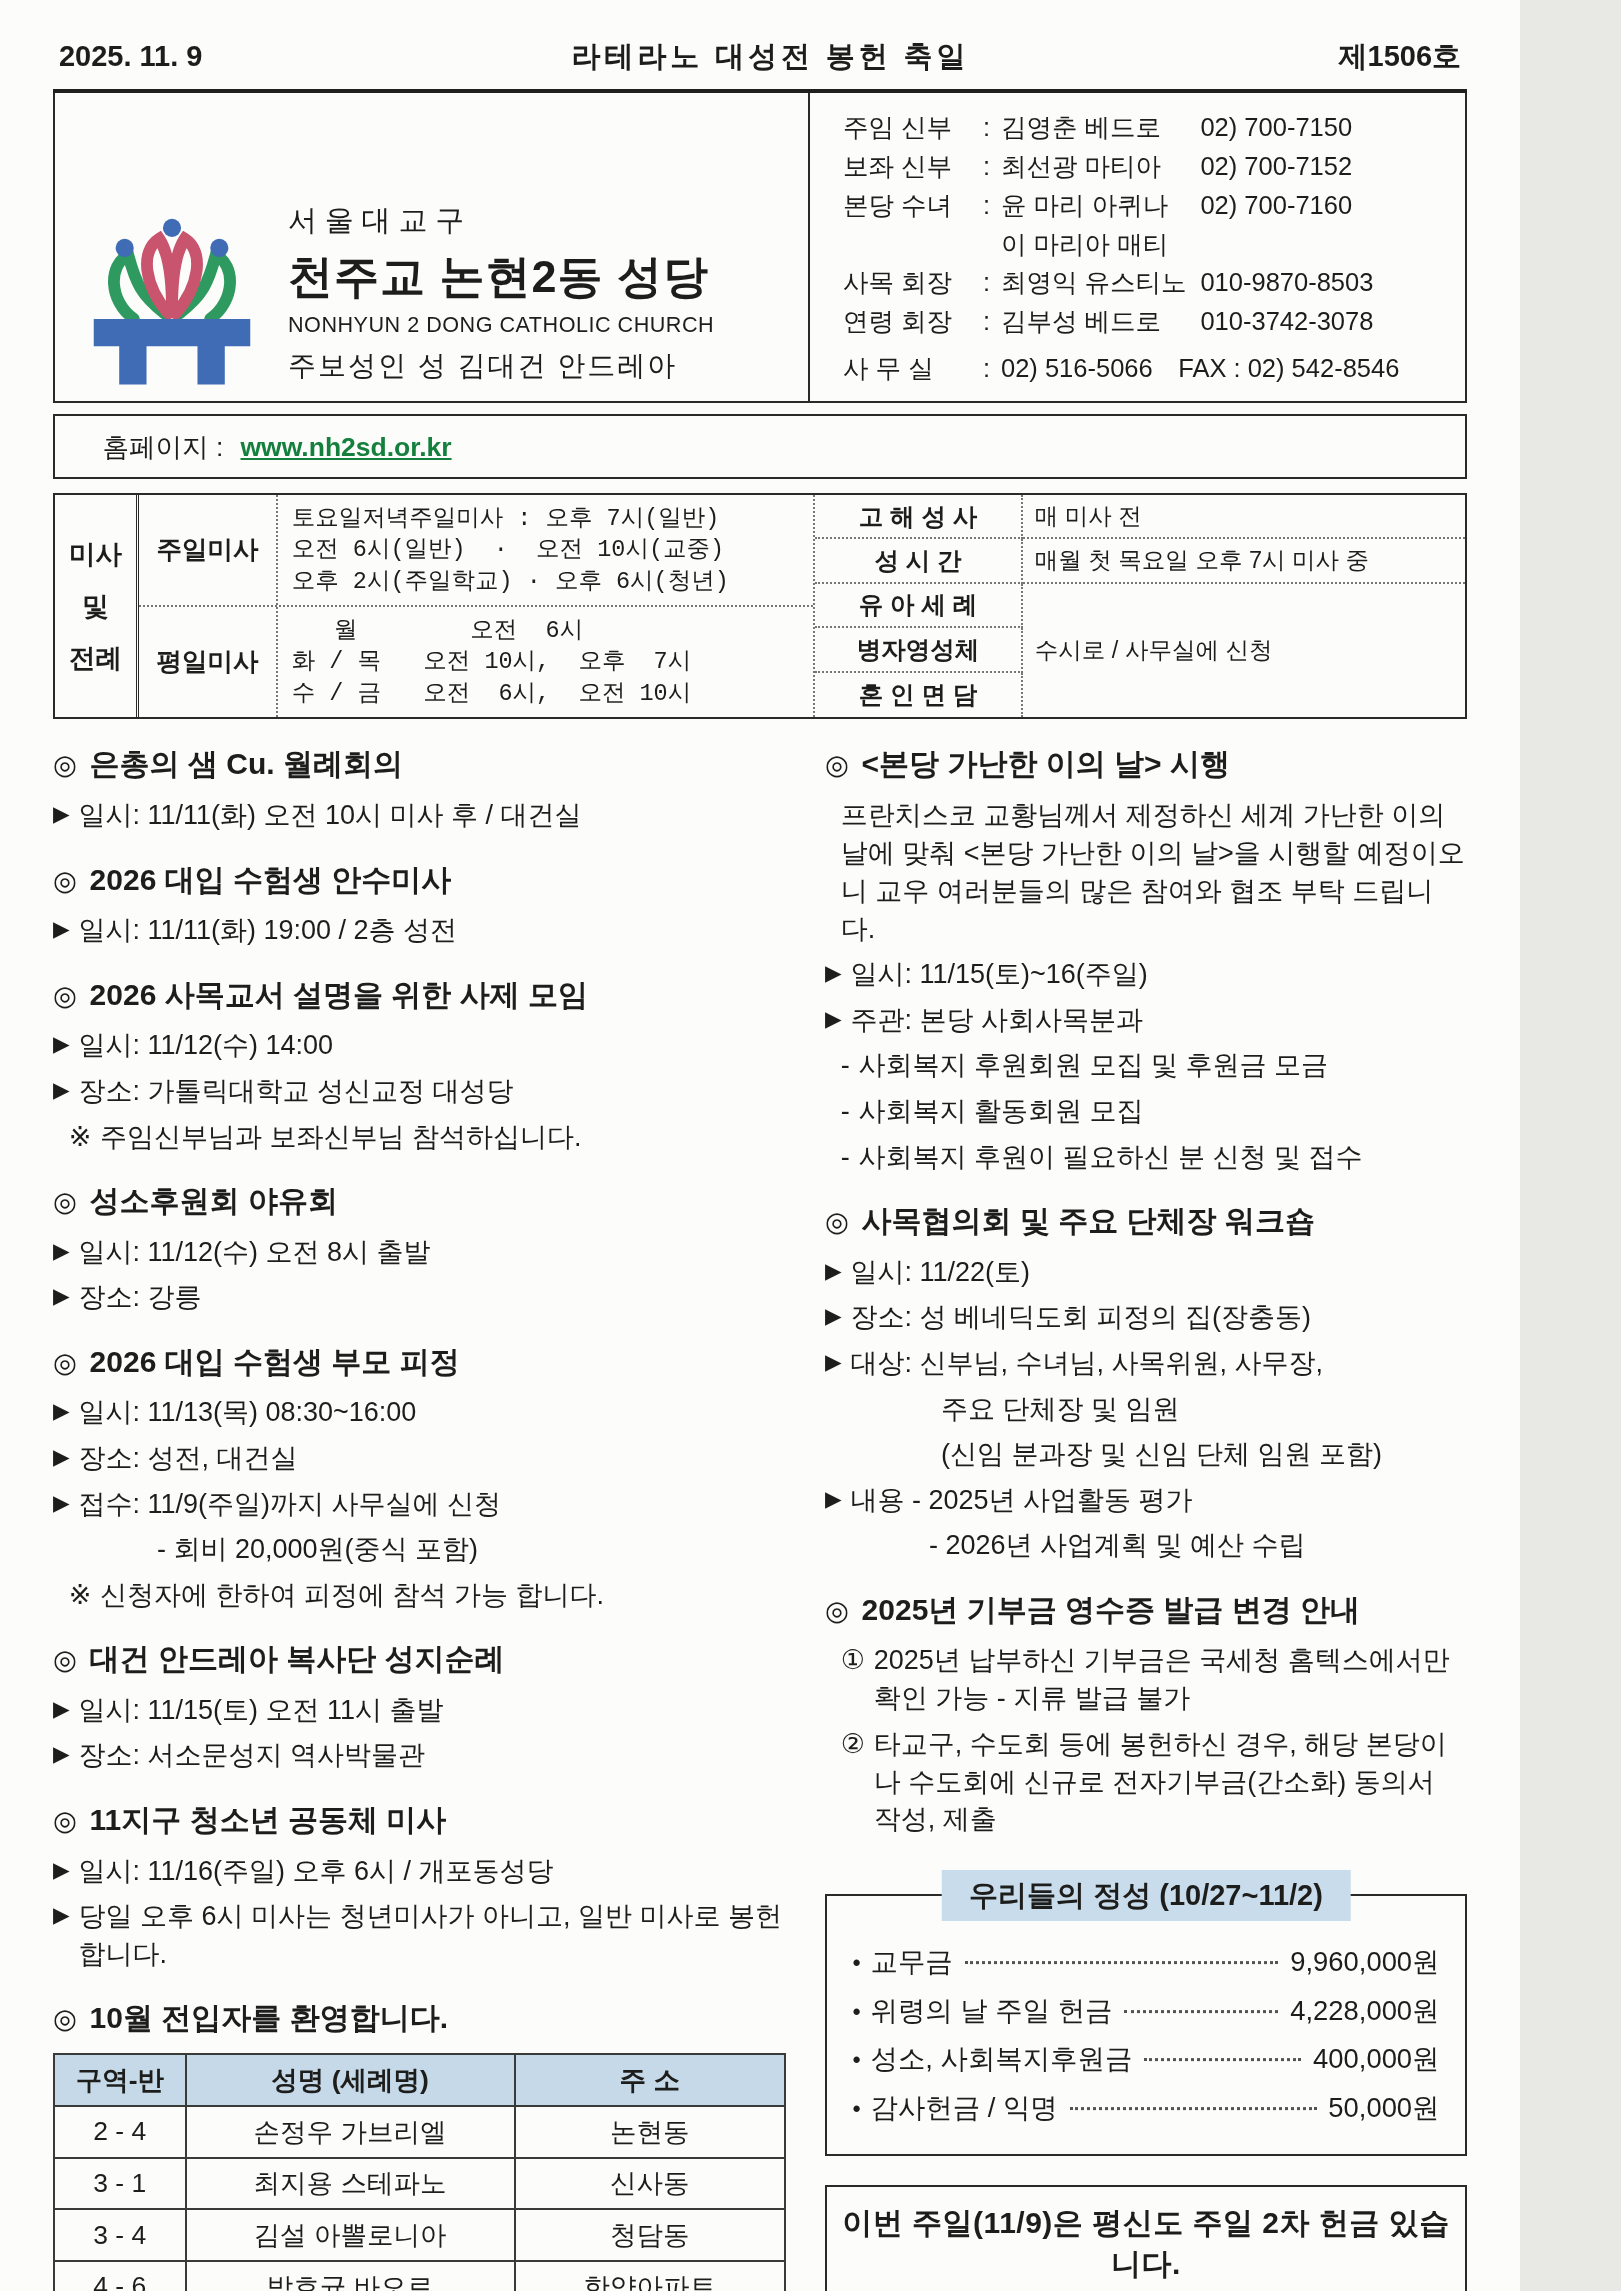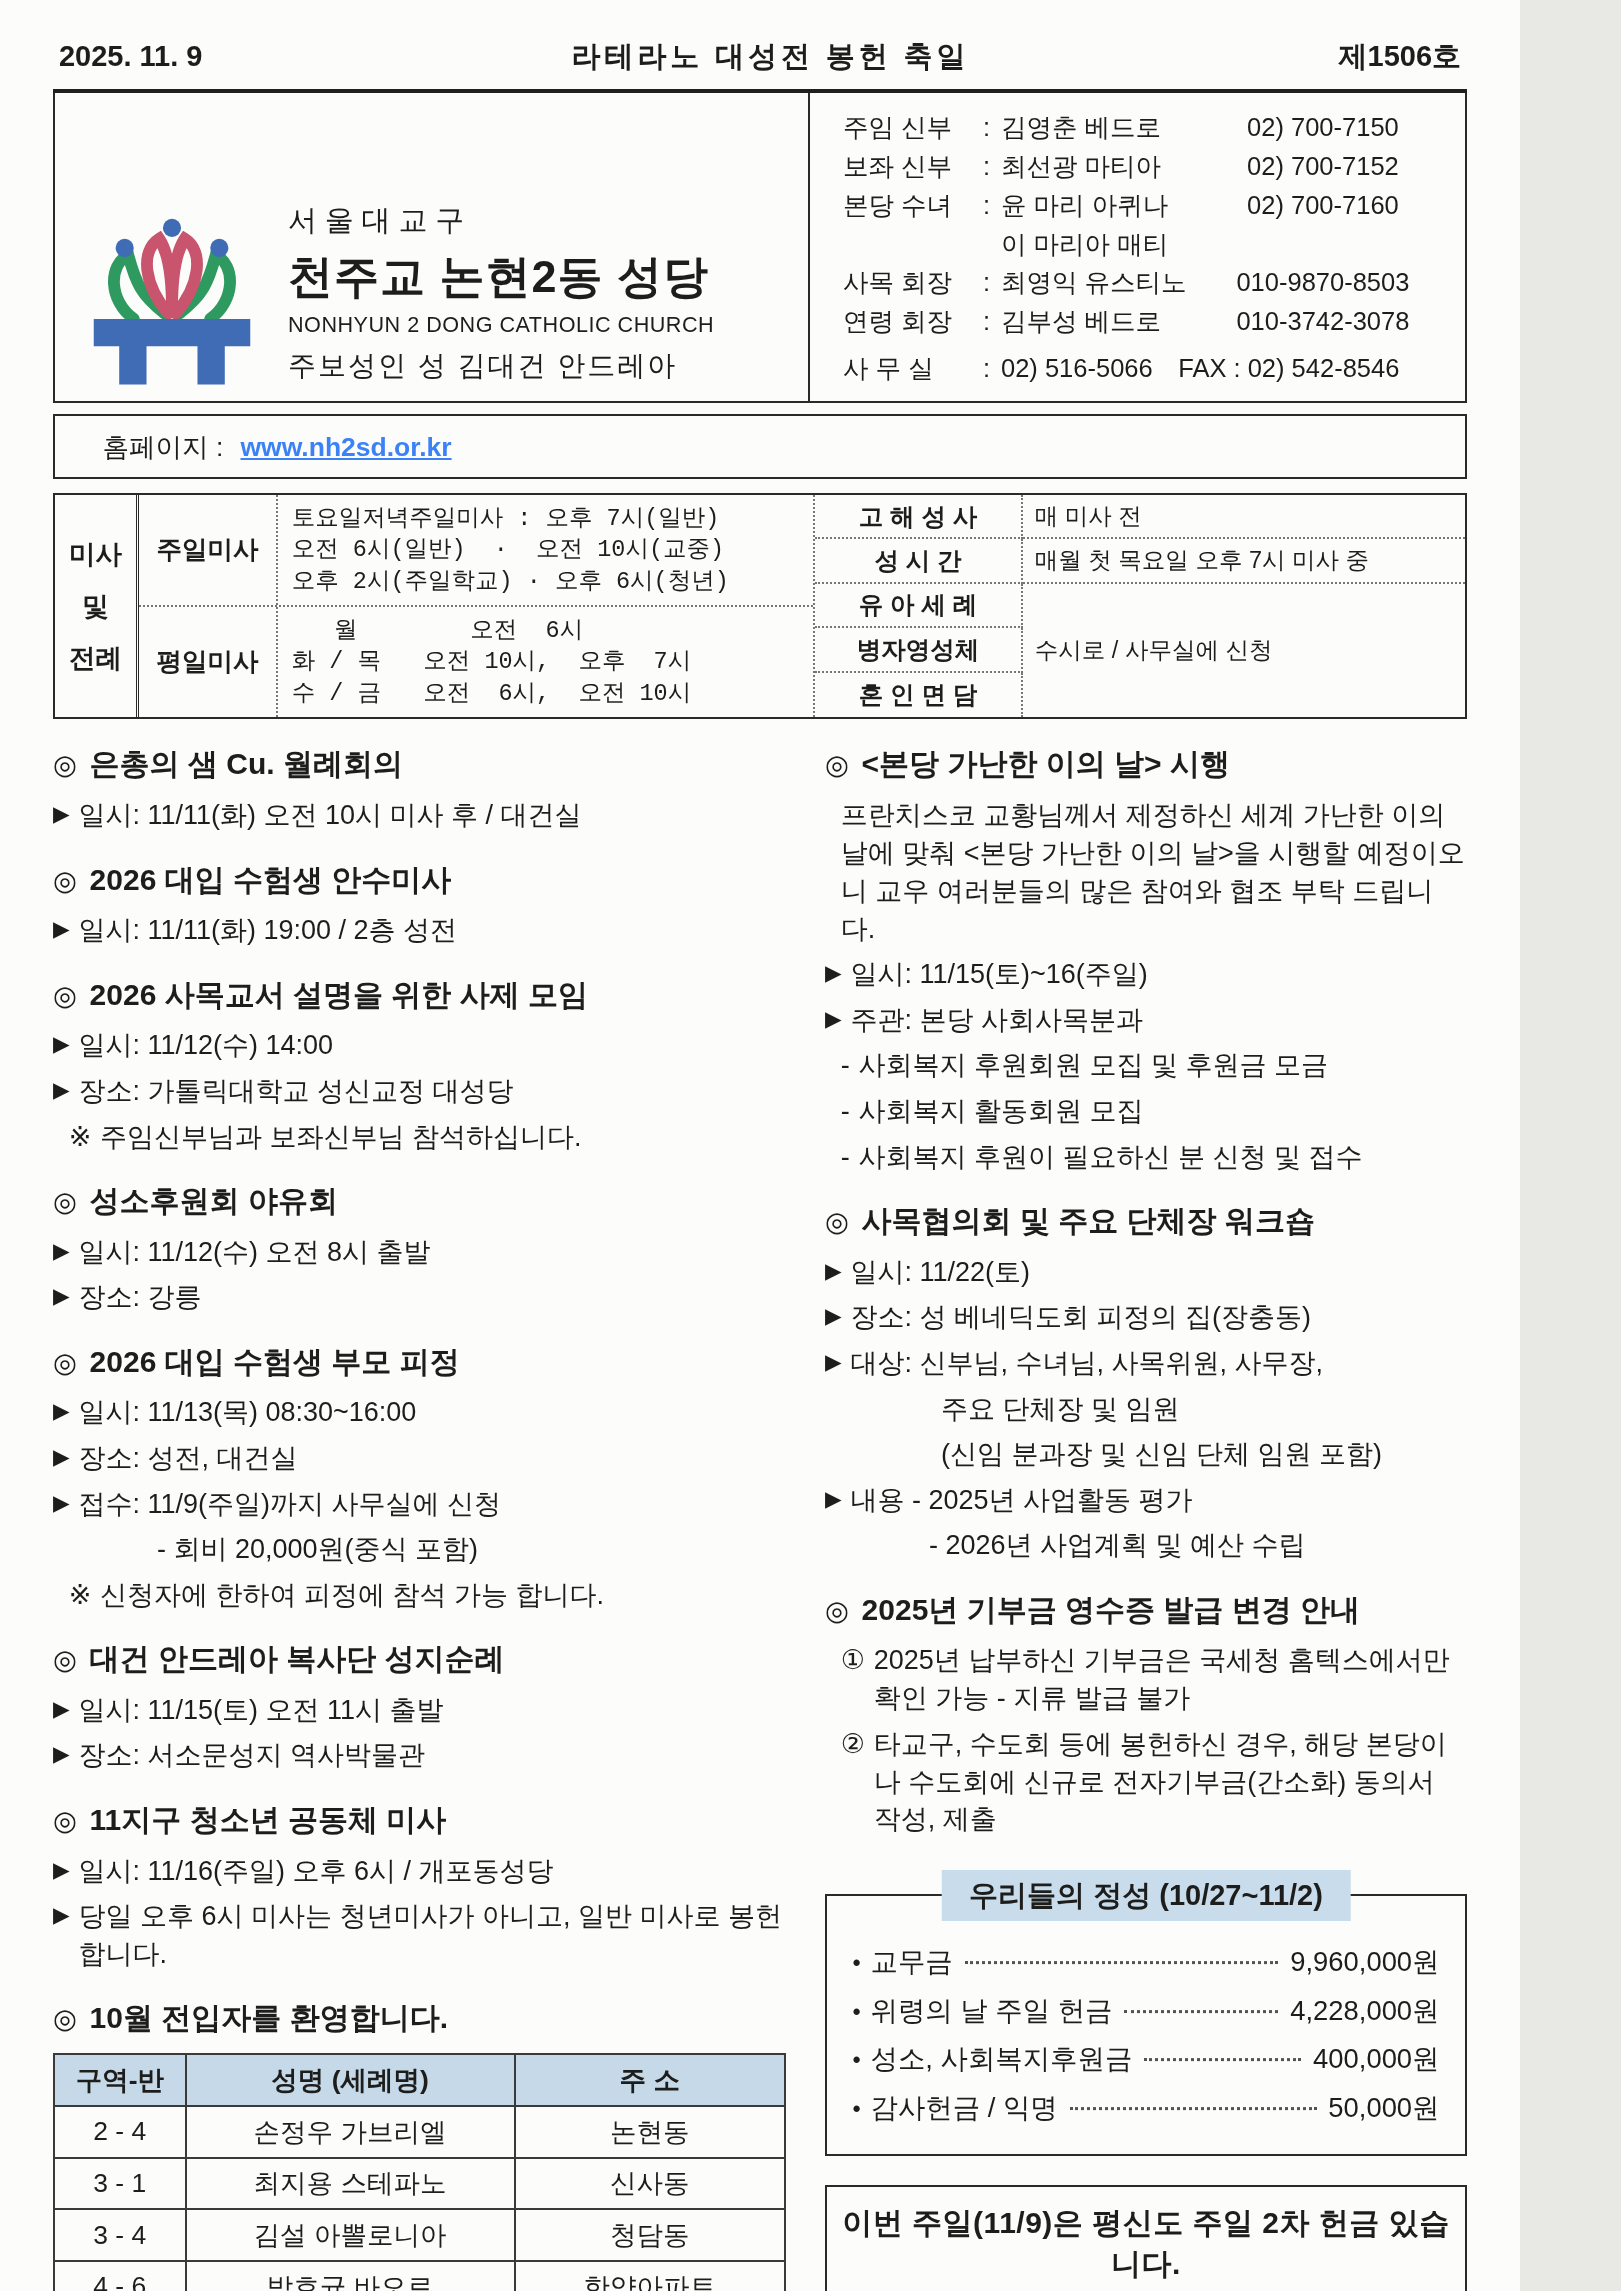--- a/index.html
+++ b/index.html
@@ -17,28 +17,28 @@
   .logo { flex:none; }
   .church-names .diocese { font-size:29px; letter-spacing:7.8px; margin-bottom:5.9px; }
   .church-names .cname { font-size:45px; font-weight:bold; letter-spacing:1px; }
   .church-names .cen { font-size:21.6px; letter-spacing:0.5px; margin:4.9px 0 9.8px; }
   .church-names .patron { font-size:28px; letter-spacing:2px; }
   .church-right { flex:1; border-left:2.9px solid #2a2a28; padding:15.7px 19.6px 13.7px 33px; display:flex; flex-direction:column; justify-content:center; }
   .crow { display:flex; font-size:25.5px; line-height:1.52; align-items:baseline; }
   .crole { flex:0 0 129px; }
   .ccolon { flex:0 0 29px; text-align:center; }
   .cname2 { flex:1; }
-  .cphone { flex:0 0 245px;text-align:center; }
+  .cphone { flex:0 0 245px; }
   .crow.office { margin-top:7.8px; }
   .crow.office .cname2 { flex:0 0 auto; padding-right:25.5px; }
 
   
   .address-bar { margin-top:10.8px; border:2.9px solid #2a2a28; padding:12.7px 19.6px; display:flex; justify-content:space-between; align-items:center; font-size:26.5px; }
   .home-label { margin-right:9.8px;margin-left:28px; }
-  .link { color:#3b82f6; text-decoration:underline; font-weight:bold; cursor:pointer; }
+  .link { color:#15803d; text-decoration:underline; font-weight:bold; cursor:pointer; }
 
   
   .mass-table { margin-top:13.7px; border:2.9px solid #2a2a28; display:flex; align-items:stretch; min-height:208px; font-size:23.5px; }
   .mt-side { flex:0 0 84px; display:flex; flex-direction:column; align-items:center; justify-content:center; gap:15.7px; font-weight:bold; font-size:26.5px; border-right:3.9px double #2a2a28; }
   .mt-left { flex:0 0 676px; display:flex; flex-direction:column; border-right:2px dotted #777; }
   .mt-row { flex:1; display:flex; }
   .mt-row + .mt-row { border-top:2px dotted #777; }
   .mt-label { flex:0 0 139px; display:flex; align-items:center; justify-content:center; font-weight:bold; font-size:25.5px; border-right:2px dotted #777; }
   .mt-times { flex:1; padding:7.8px 13.7px; display:flex; flex-direction:column; justify-content:center; line-height:1.34; white-space:pre-wrap;font-family:Liberation Mono, monospace; }
   .mt-right { flex:1; display:grid; grid-template-columns:208px 1fr; grid-auto-rows:1fr; }

